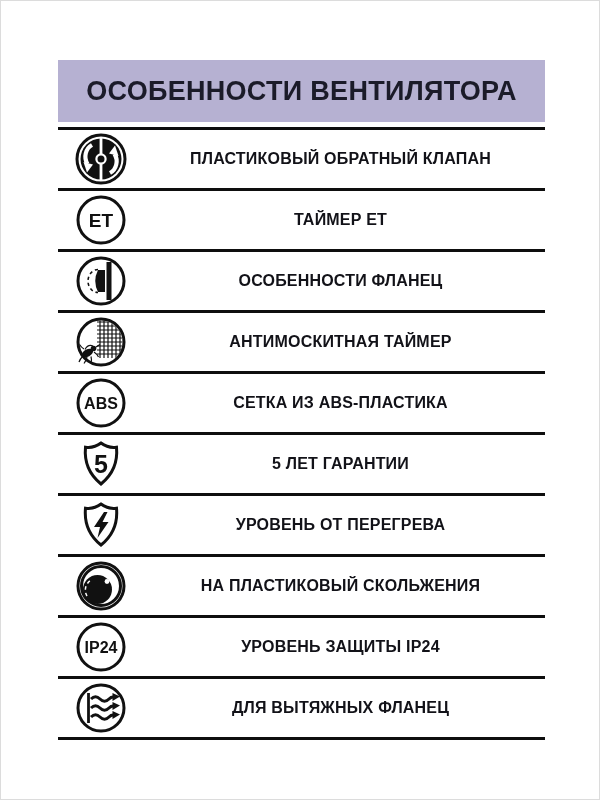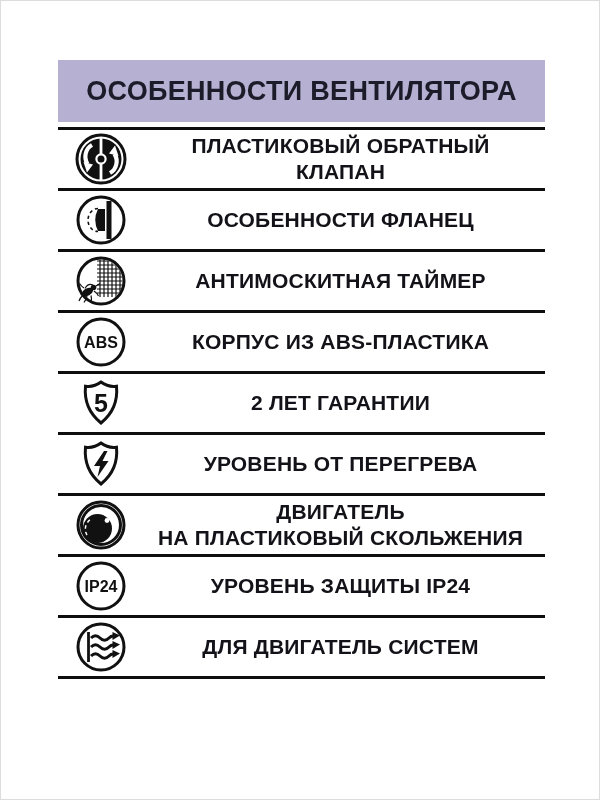--- a/index.html
+++ b/index.html
@@ -51,21 +51,21 @@
     align-items:center;
     justify-content:center;
   }
   .label-cell {
     flex:1;
     text-align:center;
     padding-right:8px;
   }
   .label-cell span {
     display:block;
-    font-size:21px;
+    font-size:16px;
     font-weight:bold;
     line-height:1.25;
     color:#121218;
     letter-spacing:0.2px;
   }
   svg { display:block; }
   .ic-stroke { stroke:#111; fill:none; stroke-width:3; }
   text.ic-text {
     font-family:"Liberation Sans", sans-serif;
     font-weight:bold;
@@ -96,20 +96,31 @@
             <path d="M 35 40 A 12 13 0 0 0 39.5 21" stroke="#fff" stroke-width="4.2" fill="none"></path>
             <polygon points="43.5,23 34,20.5 40,12.5" fill="#fff"></polygon>
             <circle cx="26" cy="26" r="4.6" fill="#111" stroke="#fff" stroke-width="2.2"></circle>
           </svg>
         </div>
         <div class="label-cell">
           <span>ПЛАСТИКОВЫЙ ОБРАТНЫЙ КЛАПАН</span>
         </div>
       </div>
 
+      <div class="row">
+        <div class="icon-cell">
+          <svg width="52" height="52" viewBox="0 0 52 52">
+            <circle class="ic-stroke" cx="26" cy="26" r="23"></circle>
+            <text class="ic-text" x="26" y="33" font-size="19">ET</text>
+          </svg>
+        </div>
+        <div class="label-cell">
+          <span>ТАЙМЕР ET</span>
+        </div>
+      </div>
 
       <div class="row">
         <div class="icon-cell">
           <svg width="52" height="52" viewBox="0 0 52 52">
             <circle class="ic-stroke" cx="26" cy="26" r="23"></circle>
             <path d="M 23 14.5 A 10 11.5 0 0 0 23 37.5" stroke="#111" stroke-width="1.6" stroke-dasharray="3.2,3" fill="none"></path>
             <path d="M 30 15 L 30 37 L 23 37 Q 17.5 26 23 15 Z" fill="#111"></path>
             <rect x="31.5" y="7" width="5" height="38" fill="#111"></rect>
           </svg>
         </div>
@@ -147,33 +158,33 @@
       </div>
 
       <div class="row">
         <div class="icon-cell">
           <svg width="52" height="52" viewBox="0 0 52 52">
             <circle class="ic-stroke" cx="26" cy="26" r="23"></circle>
             <text class="ic-text" x="26" y="32" font-size="16" font-weight="normal">ABS</text>
           </svg>
         </div>
         <div class="label-cell">
-          <span>КОРПУС ИЗ ABS-ПЛАСТИКА</span>
+          <span>СЕТКА ИЗ ABS-ПЛАСТИКА</span>
         </div>
       </div>
 
       <div class="row">
         <div class="icon-cell">
           <svg width="52" height="52" viewBox="0 0 52 52">
             <path class="ic-stroke" stroke-width="2.6" d="M26 5 C 22 8 16 10 10.5 9.2 C 9.5 20 11 34 26 46 C 41 34 42.5 20 41.5 9.2 C 36 10 30 8 26 5 Z"></path>
             <text class="ic-text" x="26" y="35" font-size="25" font-weight="normal">5</text>
           </svg>
         </div>
         <div class="label-cell">
-          <span>2 ЛЕТ ГАРАНТИИ</span>
+          <span>5 ЛЕТ ГАРАНТИИ</span>
         </div>
       </div>
 
       <div class="row">
         <div class="icon-cell">
           <svg width="52" height="52" viewBox="0 0 52 52">
             <path class="ic-stroke" stroke-width="2.6" d="M26 5 C 22 8 16 10 10.5 9.2 C 9.5 20 11 34 26 46 C 41 34 42.5 20 41.5 9.2 C 36 10 30 8 26 5 Z"></path>
             <polygon fill="#111" points="29,13 19,28 25,28 22.5,39 33.5,23 27.5,23 32.5,13"></polygon>
           </svg>
         </div>
@@ -186,21 +197,20 @@
         <div class="icon-cell">
           <svg width="52" height="52" viewBox="0 0 52 52">
             <circle class="ic-stroke" cx="26" cy="26" r="23" stroke-width="2.8"></circle>
             <circle class="ic-stroke" cx="26" cy="26" r="19.5" stroke-width="1.6"></circle>
             <circle cx="22.5" cy="29.5" r="14.5" fill="#111"></circle>
             <path d="M 12 36 A 11.5 11.5 0 0 1 15.5 20.5" stroke="#fff" stroke-width="1.5" stroke-dasharray="3.4,3.2" fill="none"></path>
             <circle cx="32" cy="21.5" r="2.4" fill="#fff"></circle>
           </svg>
         </div>
         <div class="label-cell">
-          <span>ДВИГАТЕЛЬ</span>
           <span>НА ПЛАСТИКОВЫЙ СКОЛЬЖЕНИЯ</span>
         </div>
       </div>
 
       <div class="row">
         <div class="icon-cell">
           <svg width="52" height="52" viewBox="0 0 52 52">
             <circle class="ic-stroke" cx="26" cy="26" r="23"></circle>
             <text class="ic-text" x="26" y="32" font-size="16" font-weight="normal">IP24</text>
           </svg>
@@ -221,19 +231,19 @@
               <path d="M16 35 q 4.5 -4.5 9 0 q 4.5 4.5 9 0 q 2 -2 4 -2"></path>
             </g>
             <g fill="#111">
               <polygon points="37.5,11 45,14.5 37.5,19"></polygon>
               <polygon points="37.5,20 45,23.5 37.5,28"></polygon>
               <polygon points="37.5,29 45,32.5 37.5,37"></polygon>
             </g>
           </svg>
         </div>
         <div class="label-cell">
-          <span>ДЛЯ ДВИГАТЕЛЬ СИСТЕМ</span>
+          <span>ДЛЯ ВЫТЯЖНЫХ ФЛАНЕЦ</span>
         </div>
       </div>
 
     </div>
   </div>
 </div>
 
 </body></html>

